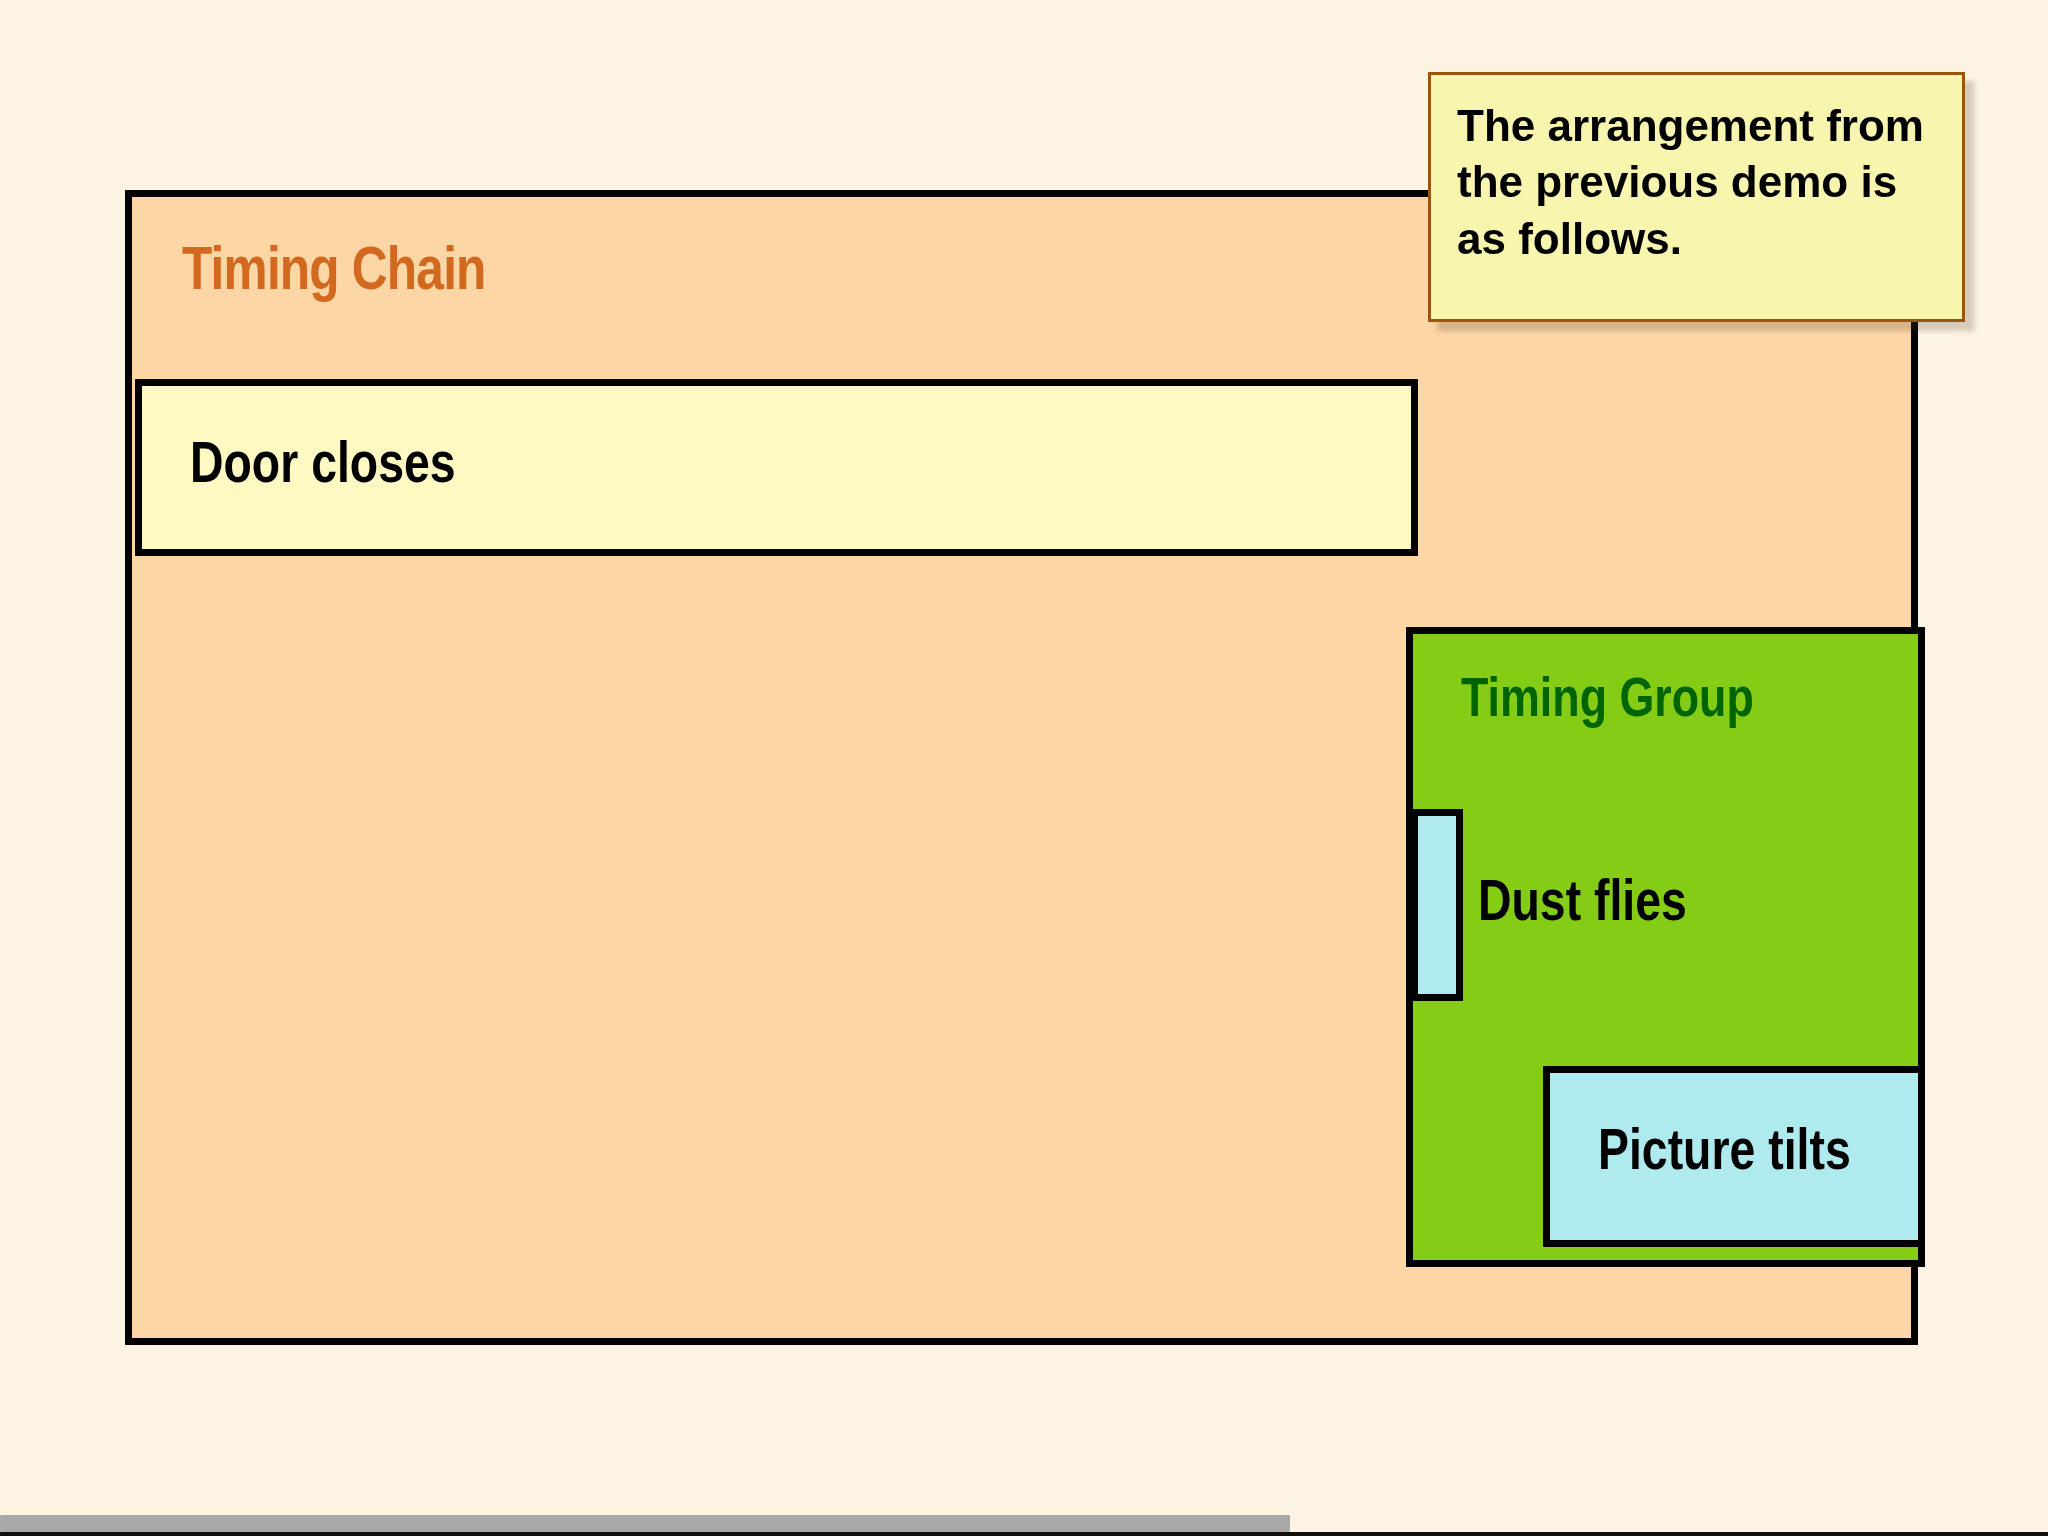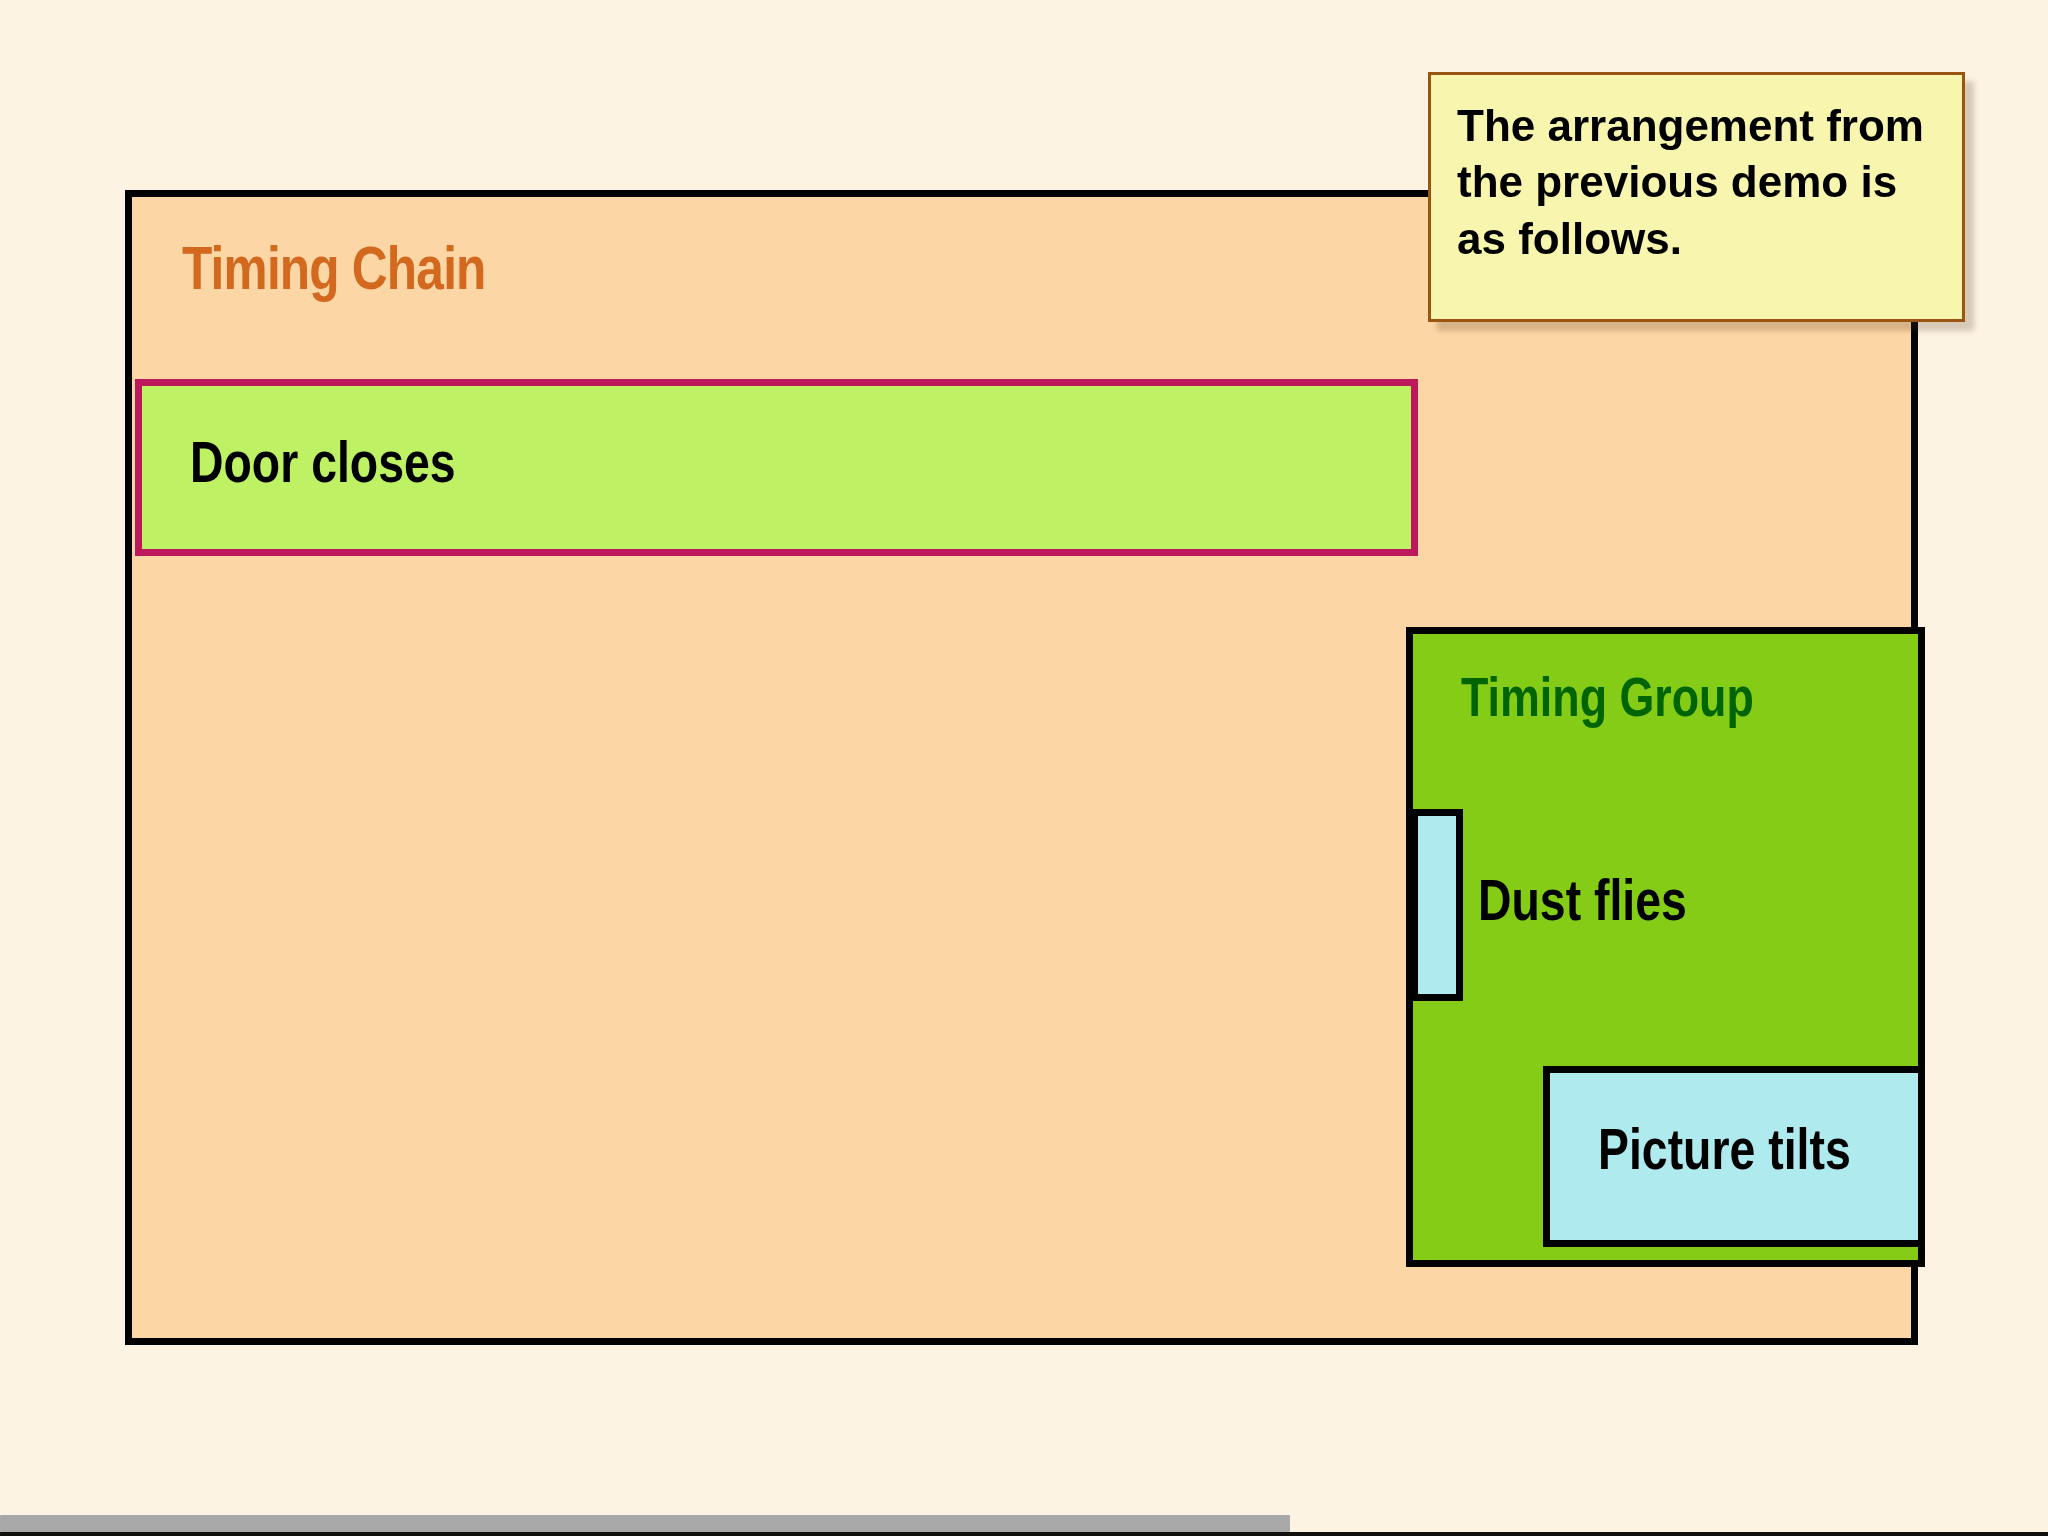--- a/index.html
+++ b/index.html
@@ -59,22 +59,22 @@
     white-space: nowrap;
   }
 
   
   #door-closes {
     position: absolute;
     left: 3px;
     top: 182px;
     width: 1283px;
     height: 177px;
-    background: #bef264;
-    border: 7px solid #be185d;
+    background: #fef9c3;
+    border: 7px solid #000000;
     box-sizing: border-box;
   }
   #door-closes-label {
     position: absolute;
     left: 48px;
     top: 42px;
     font-family: "Liberation Sans Narrow", "Liberation Sans", sans-serif;
     font-weight: bold;
     font-size: 58px;
     color: #000000;

